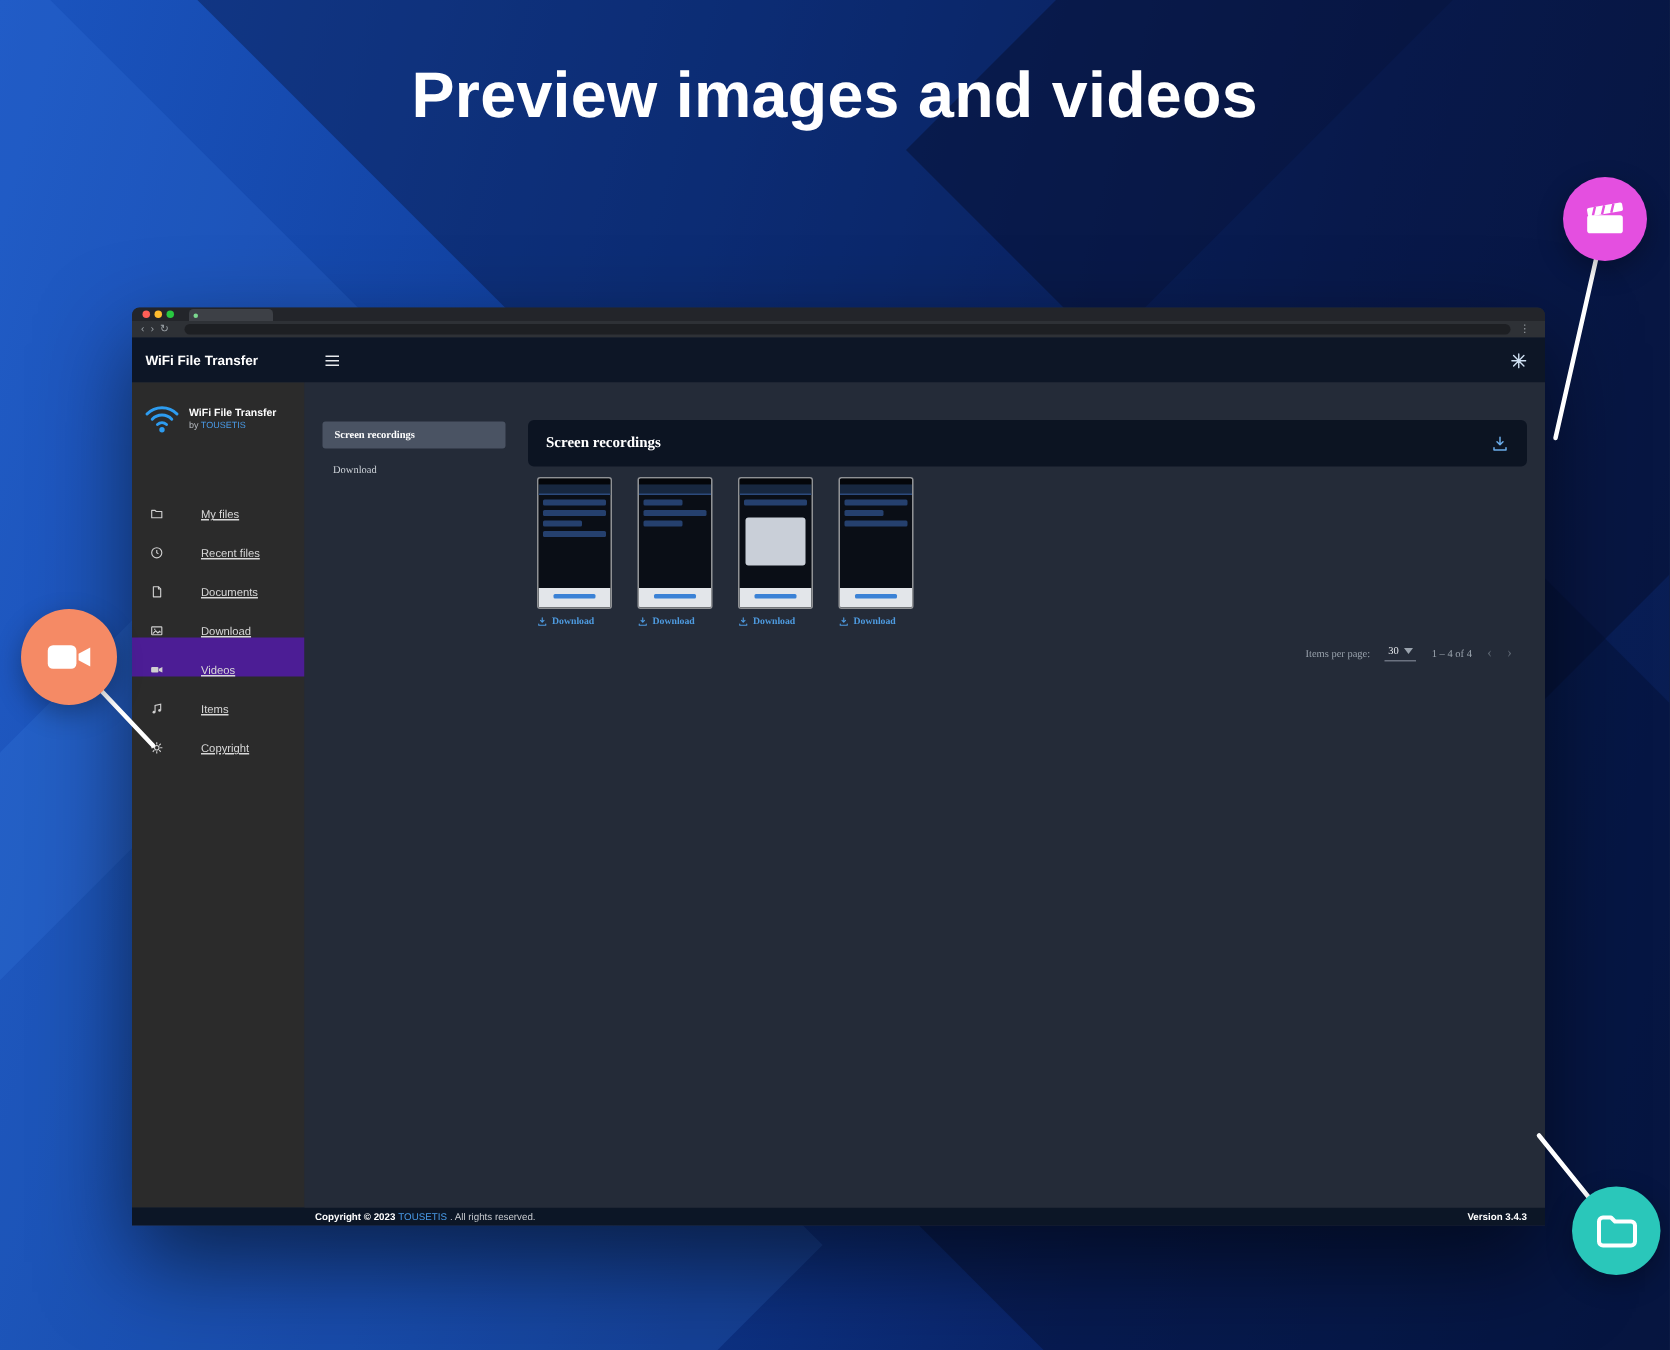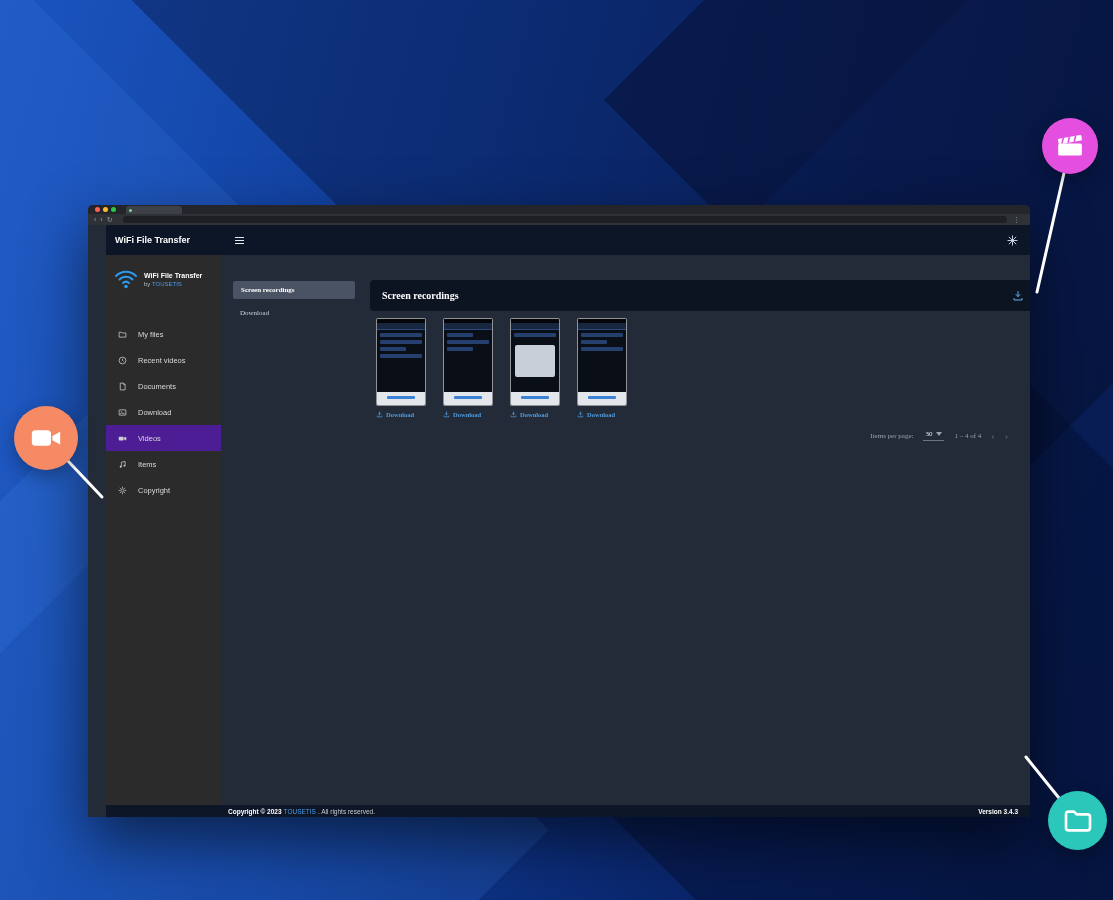--- a/index.html
+++ b/index.html
@@ -32,38 +32,38 @@
   .tl{position:absolute;top:2px;width:5px;height:5px;border-radius:50%;}
   .tl-red{left:7px;background:#ff5f57;}
   .tl-yellow{left:15px;background:#febc2e;}
   .tl-green{left:23px;background:#28c840;}
   .chrome-tab{position:absolute;left:38px;top:1px;width:56px;height:8px;background:#3d4046;border-radius:3px 3px 0 0;}
   .fav{position:absolute;left:3px;top:2.5px;width:3px;height:3px;border-radius:50%;background:#7bd88f;}
   .chrome-nav{height:11px;background:#2e3136;display:flex;align-items:center;padding:0 6px;}
   .nav-glyph{color:#9aa0a6;font-size:7px;line-height:1;margin-right:4px;}
   .url-bar{flex:1;height:7px;background:#1d1f23;border-radius:4px;margin:0 6px;}
 
-  .app{position:absolute;left:0;top:20px;right:0;bottom:0;display:flex;flex-direction:column;padding-left:18px;}
+  .app{position:absolute;left:0;top:20px;right:0;bottom:0;display:flex;flex-direction:column;}
   .app-header{height:30px;background:#0d1626;display:flex;align-items:center;flex-shrink:0;}
   .brand{width:115px;flex-shrink:0;padding-left:9px;box-sizing:border-box;
          color:#fff;font-size:9px;font-weight:bold;}
   .hamburger{margin-left:14px;width:9px;height:1.5px;background:#e8eaed;
              box-shadow:0 3px 0 #e8eaed,0 6px 0 #e8eaed;margin-top:-5px;}
   .snowflake{margin-left:auto;margin-right:12px;display:flex;}
 
   .app-body{flex:1;display:flex;min-height:0;}
   .sidebar{width:115px;flex-shrink:0;background:#2b2b2b;display:flex;flex-direction:column;}
   .side-logo{display:flex;align-items:center;gap:6px;padding:12px 8px 10px;}
   .logo-text{display:flex;flex-direction:column;gap:2px;}
   .logo-t1{color:#fff;font-size:7px;font-weight:bold;}
   .logo-t2{color:#b8bcc2;font-size:6px;}
   .logo-t2 a{color:#4a9be8;text-decoration:none;}
   .menu{margin-top:20px;}
-  .menu-item{height:26px;display:flex;align-items:center;gap:11px;padding-left:12px;
-             color:#d8d8d8;font-size:7.5px;cursor:default;}
+  .menu-item{height:26px;display:flex;align-items:flex-end;gap:25px;padding-left:12px;
+             color:#d8d8d8;font-size:7.5px;cursor:default;text-decoration:underline;}
   .menu-item.active{background:#4c1d95;}
 
   .main{flex:1;background:#242b38;position:relative;font-family:Liberation Serif, serif;}
   .tab-chip{position:absolute;left:12px;top:26px;width:122px;height:18px;background:#4a5363;
             border-radius:2px;color:#fff;font-size:7px;font-weight:bold;
             display:flex;align-items:center;padding-left:8px;box-sizing:border-box;}
   .tab-plain{position:absolute;left:19px;top:54px;color:#cfd4da;font-size:7px;}
   .section-bar{position:absolute;left:149px;top:25px;width:666px;height:31px;background:#0c1422;
                border-radius:4px;display:flex;align-items:center;padding:0 12px;box-sizing:border-box;}
   .section-title{color:#fff;font-size:10px;font-weight:bold;}
@@ -100,20 +100,21 @@
 </head>
 <body>
 
 <div class="stage">
   <div class="shape s1"></div>
   <div class="shape s2"></div>
   <div class="shape s3"></div>
   <div class="shape s4"></div>
   <div class="shape s5"></div>
 
+  <h1 class="hero-title">Preview images and videos</h1>
 
   <div class="window">
     <div class="chrome-tabs">
       <span class="tl tl-red"></span>
       <span class="tl tl-yellow"></span>
       <span class="tl tl-green"></span>
       <div class="chrome-tab">
         <span class="fav"></span>
       </div>
     </div>
@@ -160,21 +161,21 @@
                 </svg>
               <span>My files</span>
             </div>
             <div class="menu-item">
               <svg width="9" height="9" viewBox="0 0 24 24">
                   <g fill="none" stroke="#d0d0d0" stroke-width="2">
                     <circle cx="12" cy="12" r="9"></circle>
                     <path d="M12 7v5l3 2"></path>
                   </g>
                 </svg>
-              <span>Recent videos</span>
+              <span>Recent files</span>
             </div>
             <div class="menu-item">
               <svg width="9" height="9" viewBox="0 0 24 24">
                   <g fill="none" stroke="#d0d0d0" stroke-width="2" stroke-linejoin="round">
                     <path d="M6 3h9l4 4v14H6z"></path>
                     <path d="M15 3v4h4"></path>
                   </g>
                 </svg>
               <span>Documents</span>
             </div>

